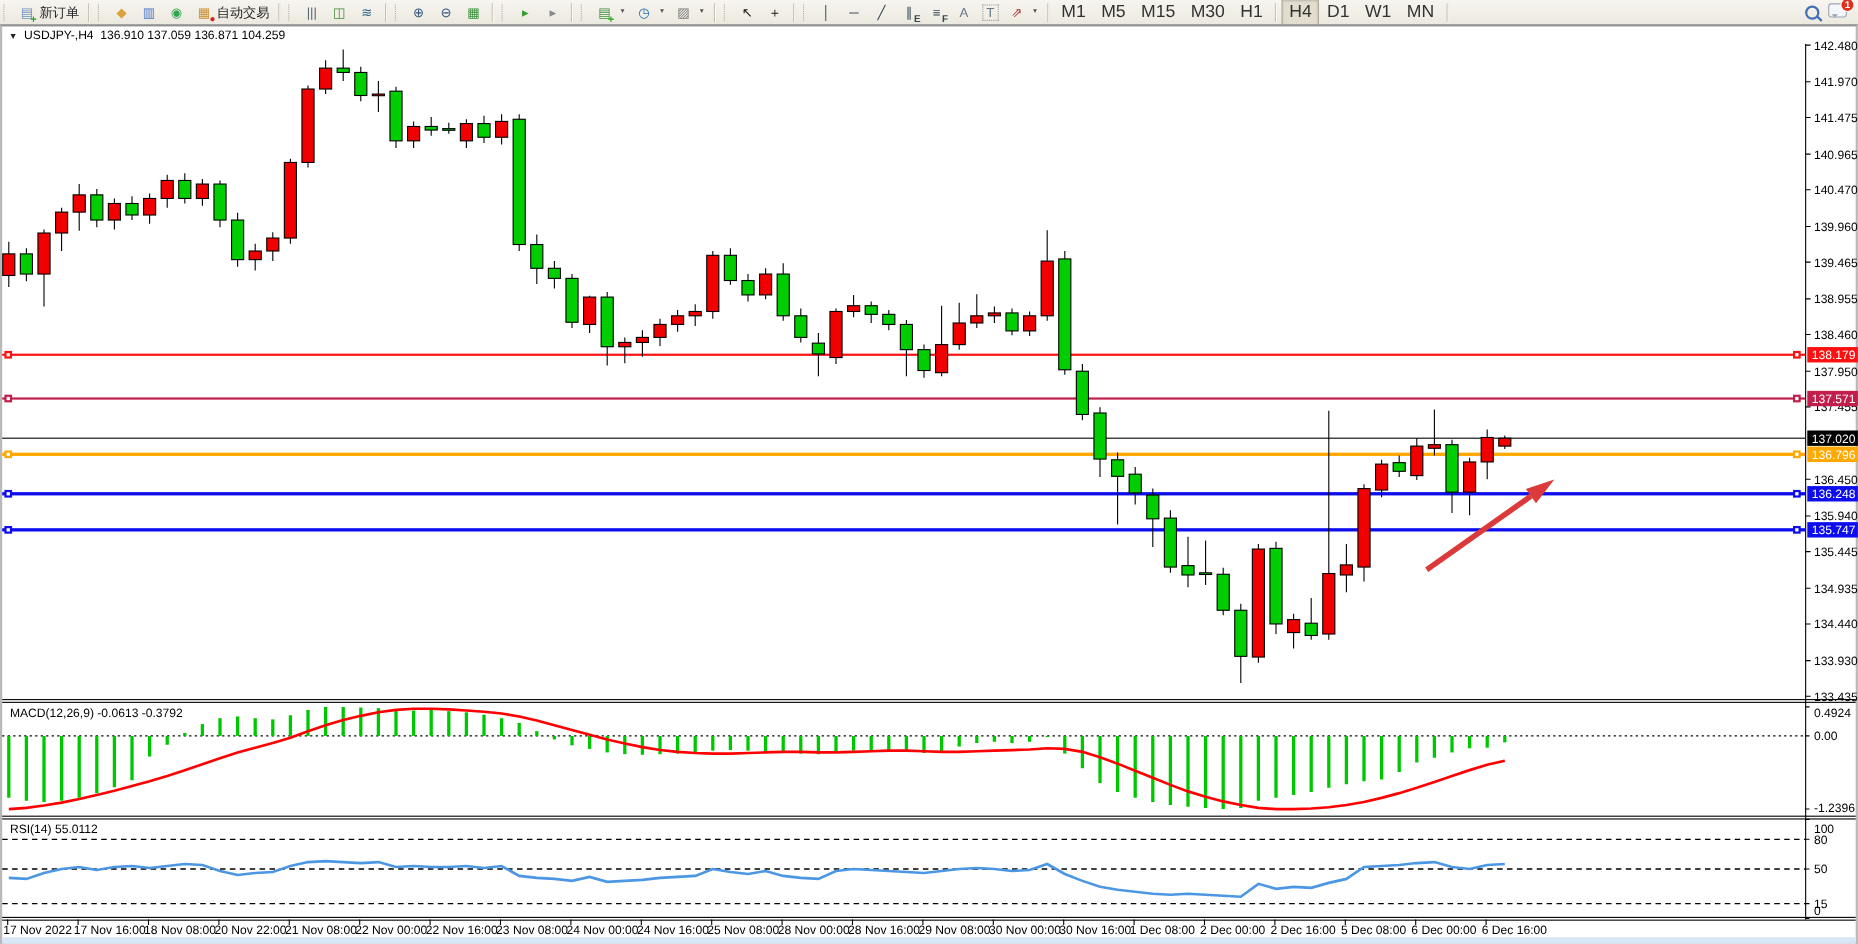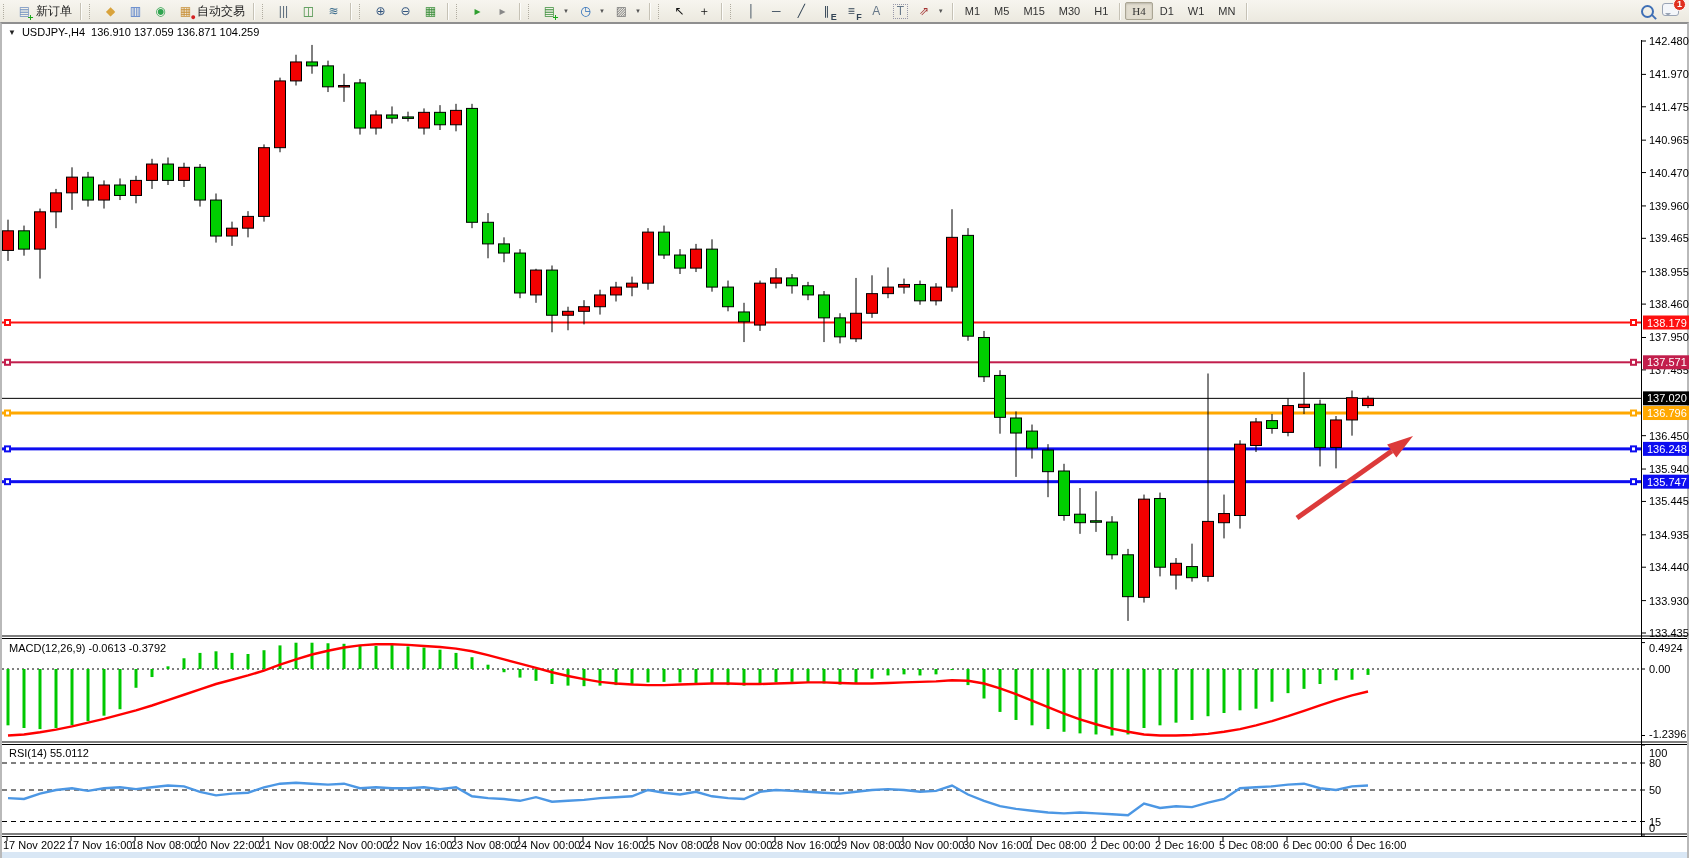--- a/index.html
+++ b/index.html
@@ -8,22 +8,22 @@
   #toolbar{position:absolute;top:0;left:0;width:1689px;height:22px;
     background:linear-gradient(#f7f5ef,#ece9df);border-bottom:1px solid #cfcbc0;
     display:flex;align-items:center;font-size:12px;color:#222;}
   .grip{width:3px;height:15px;border-left:1px dotted #b0aca0;margin:0 5px 0 3px;}
   .sep{width:1px;height:17px;background:#c6c2b6;border-right:1px solid #fdfdfb;margin:0 4px;}
   .tb-btn{display:inline-flex;align-items:center;gap:3px;padding:1px 3px;border:1px solid transparent;border-radius:2px;}
   .ic{width:17px;height:16px;display:inline-flex;align-items:center;justify-content:center;
     font-size:12px;line-height:16px;position:relative;}
   .ic .bdg{position:absolute;right:-2px;bottom:-2px;font-size:9px;font-weight:bold;line-height:8px;}
   .caret{font-size:6px;color:#555;margin-left:2px;}
-  .tf{padding:2px 6px;font-size:11px;color:#333;border:1px solid transparent;border-radius:2px;}
-  .tf.active{background:#e2ddcf;border:1px solid #aaa593;box-shadow:inset 0 1px 2px rgba(0,0,0,.18);font-family:Liberation Serif, serif;}
+  .tf{padding:2px 6px;font-size:16px;color:#333;border:1px solid transparent;border-radius:2px;}
+  .tf.active{background:#e2ddcf;border:1px solid #aaa593;box-shadow:inset 0 1px 2px rgba(0,0,0,.18);}
   #tb-right{margin-left:auto;display:flex;align-items:center;gap:8px;padding-right:10px;}
   .lens{width:9px;height:9px;border:2px solid #3f6fb5;border-radius:50%;position:relative;display:inline-block;}
   .lens::after{content:"";position:absolute;width:6px;height:2px;background:#3f6fb5;
     transform:rotate(45deg);right:-5px;bottom:-2px;}
   .bubble{width:15px;height:11px;border:1.5px solid #9aa4b5;border-radius:3px;position:relative;display:inline-block;background:#f4f6fa;}
   .bubble::after{content:"";position:absolute;left:2px;bottom:-4px;border:3px solid transparent;border-top-color:#9aa4b5;}
   .notif{position:absolute;top:-5px;right:-7px;background:#e03020;color:#fff;font-size:9px;font-weight:bold;
     border-radius:7px;padding:0 3px;line-height:11px;border:1px solid #fff;}
   
   #chart-window{position:absolute;top:22px;left:0;width:1685px;height:832px;

